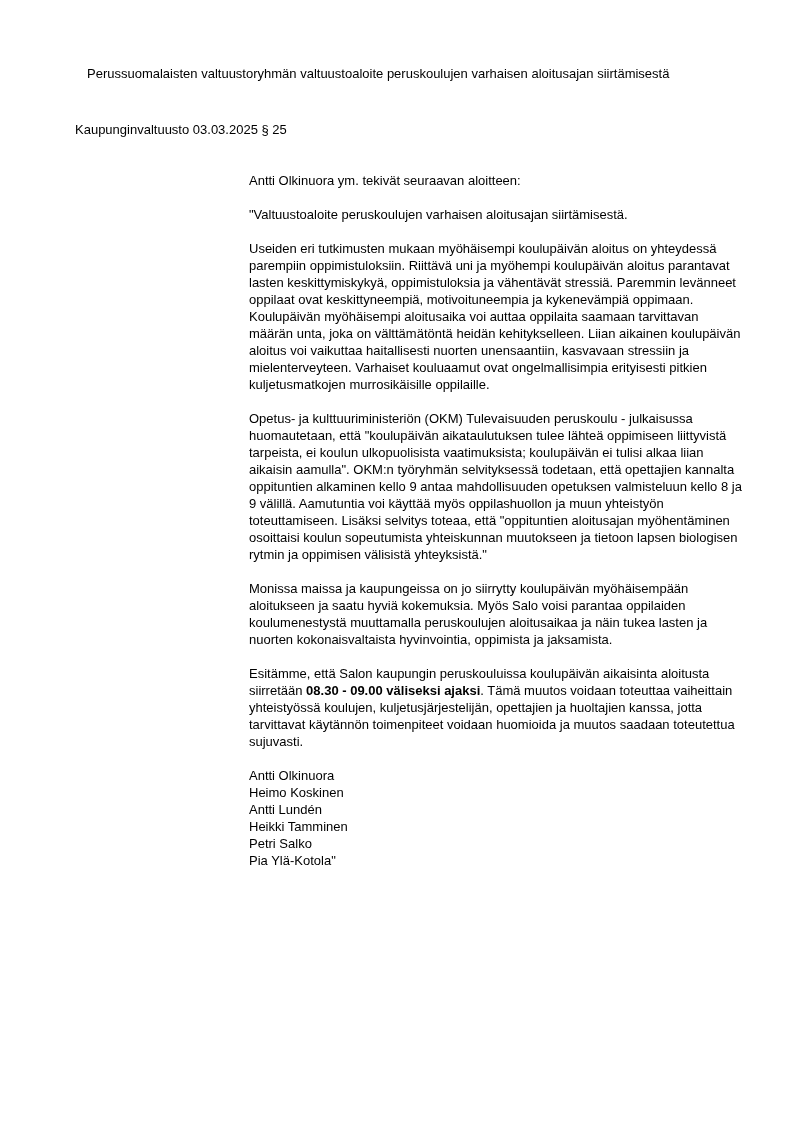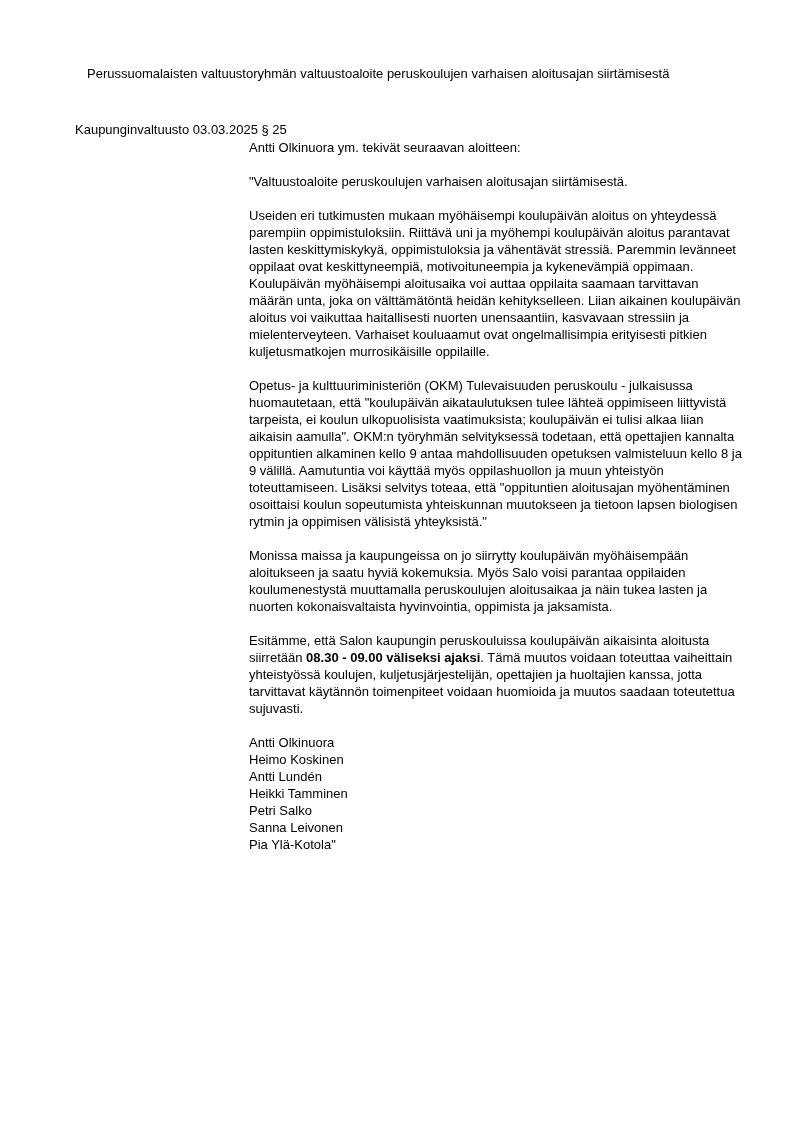--- a/index.html
+++ b/index.html
@@ -32,21 +32,21 @@
     position: absolute;
     left: 75px;
     top: 100px;
     width: 400px;
     line-height: 18px;
     margin-top: 21px;
   }
   .content {
     position: absolute;
     left: 249px;
-    top: 139px;
+    top: 172px;
     width: 495px;
   }
   .content p {
     margin: 0 0 17px 0;
   }
   .signatories div {
     line-height: 17px;
   }
   .decision {
     margin-top: 34px !important;
@@ -78,19 +78,18 @@
 
     <p><span>Esitämme, että Salon kaupungin peruskouluissa koulupäivän aikaisinta aloitusta siirretään </span><span class="bold">08.30 - 09.00 väliseksi ajaksi</span><span>. Tämä muutos voidaan toteuttaa vaiheittain yhteistyössä koulujen, kuljetusjärjestelijän, opettajien ja huoltajien kanssa, jotta tarvittavat käytännön toimenpiteet voidaan huomioida ja muutos saadaan toteutettua sujuvasti.</span></p>
 
 
     <div class="signatories">
       <div>Antti Olkinuora</div>
       <div>Heimo Koskinen</div>
       <div>Antti Lundén</div>
       <div>Heikki Tamminen</div>
       <div>Petri Salko</div>
-      <div>Sanna Leivonen</div>
       <div>Pia Ylä-Kotola"</div>
     </div>
 
 
   </div>
 </div>
 
 </body></html>

